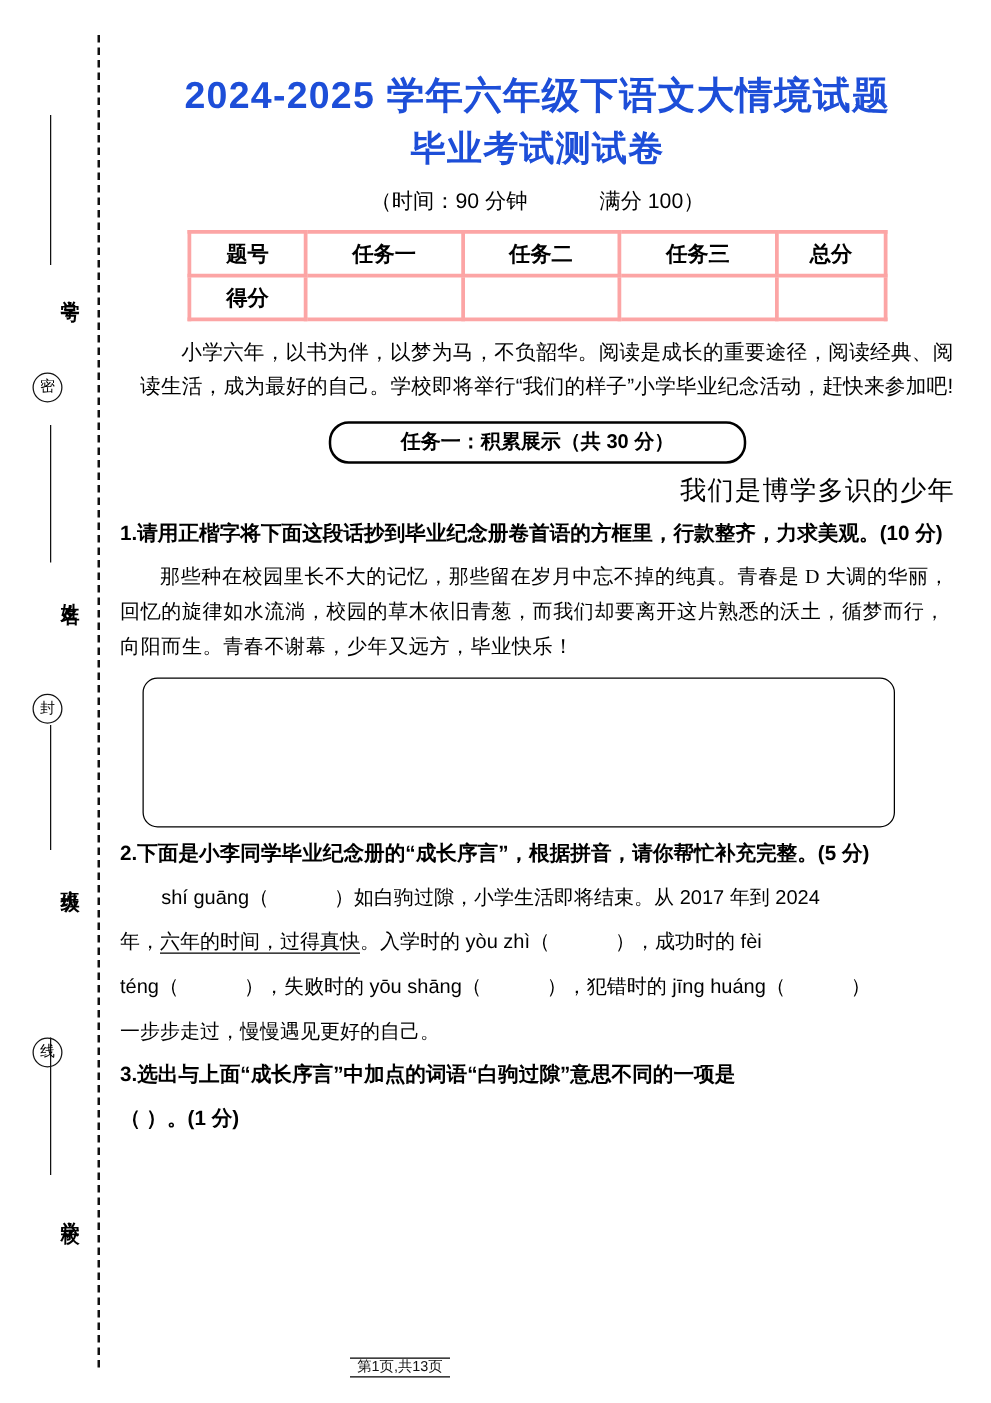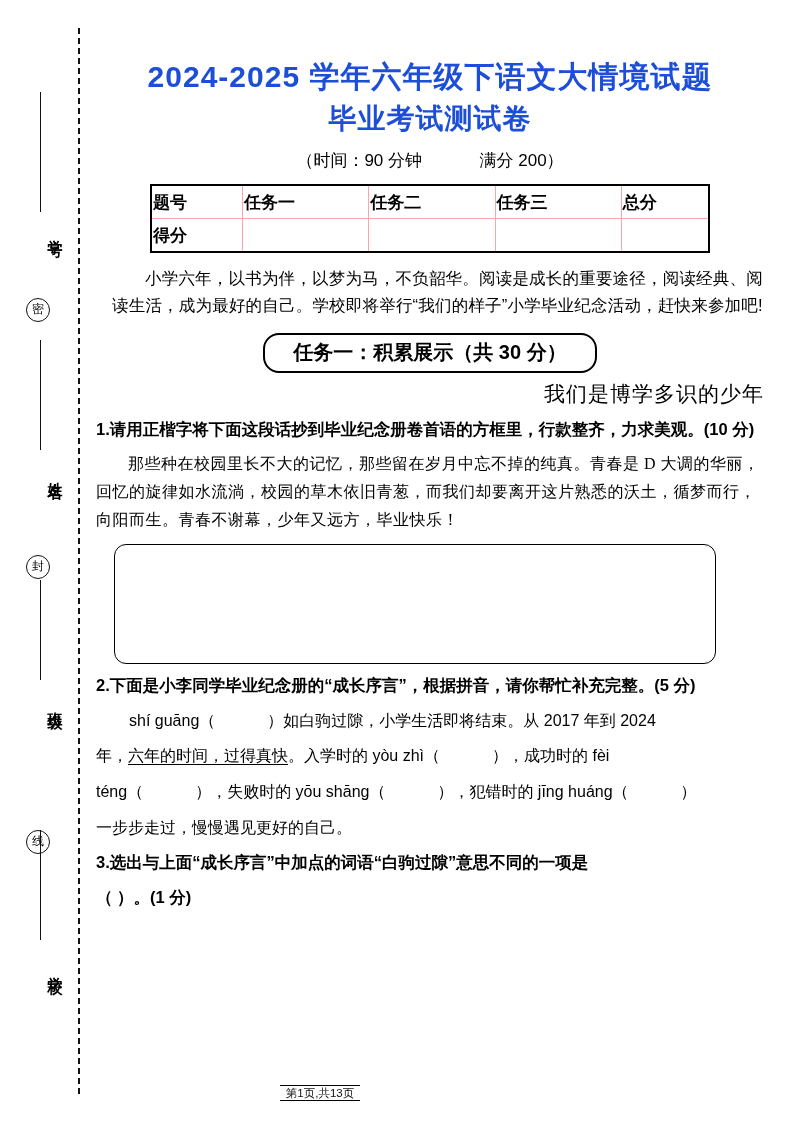--- a/index.html
+++ b/index.html
@@ -111,22 +111,23 @@
   }
   .subline .gap { display: inline-block; width: 48px; }
 
   table.score {
     border-collapse: collapse;
     margin: 12px auto 0 auto;
     width: 560px;
     border: 2px solid #000;
   }
   table.score td {
-    border: 1px solid #fca5a5;
+    border: 3px solid #fca5a5;
     height: 30px;
+    text-align: center;
     font-family: "Liberation Sans", sans-serif;
     font-weight: bold;
     font-size: 17px;
   }
   table.score td.lbl { width: 88px; }
 
   p.para {
     font-family: "Liberation Sans", sans-serif;
     font-size: 16.5px;
     line-height: 1.62;
@@ -136,21 +137,21 @@
   }
 
   .task-banner {
     margin: 14px auto 0 auto;
     width: 330px;
     border: 2px solid #000;
     border-radius: 16px;
     text-align: center;
     font-family: "Liberation Sans", sans-serif;
     font-weight: bold;
-    font-size: 20px;
+    font-size: 16px;
     padding: 4px 0 5px 0;
   }
   .task-sub {
     text-align: right;
     font-family: Liberation Sans, sans-serif;
     font-size: 21px;
     margin-top: 7px;
     letter-spacing: 1px;
   }
 
@@ -238,21 +239,21 @@
 </div>
 
 <div class="page">
 
   <div class="title1">2024-2025 学年六年级下语文大情境试题</div>
   <div class="title2">毕业考试测试卷</div>
 
   <div class="subline">
     <span>（时间：90 分钟</span>
     <span class="gap"></span>
-    <span>满分 200）</span>
+    <span>满分 100）</span>
   </div>
 
   <table class="score">
     <tbody>
         <tr>
       <td class="lbl">题号</td>
       <td>任务一</td>
       <td>任务二</td>
       <td>任务三</td>
       <td>总分</td>

